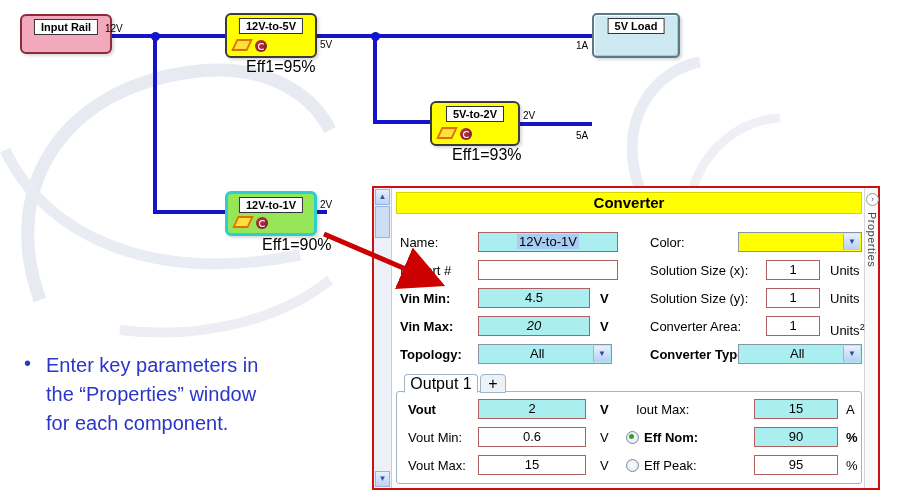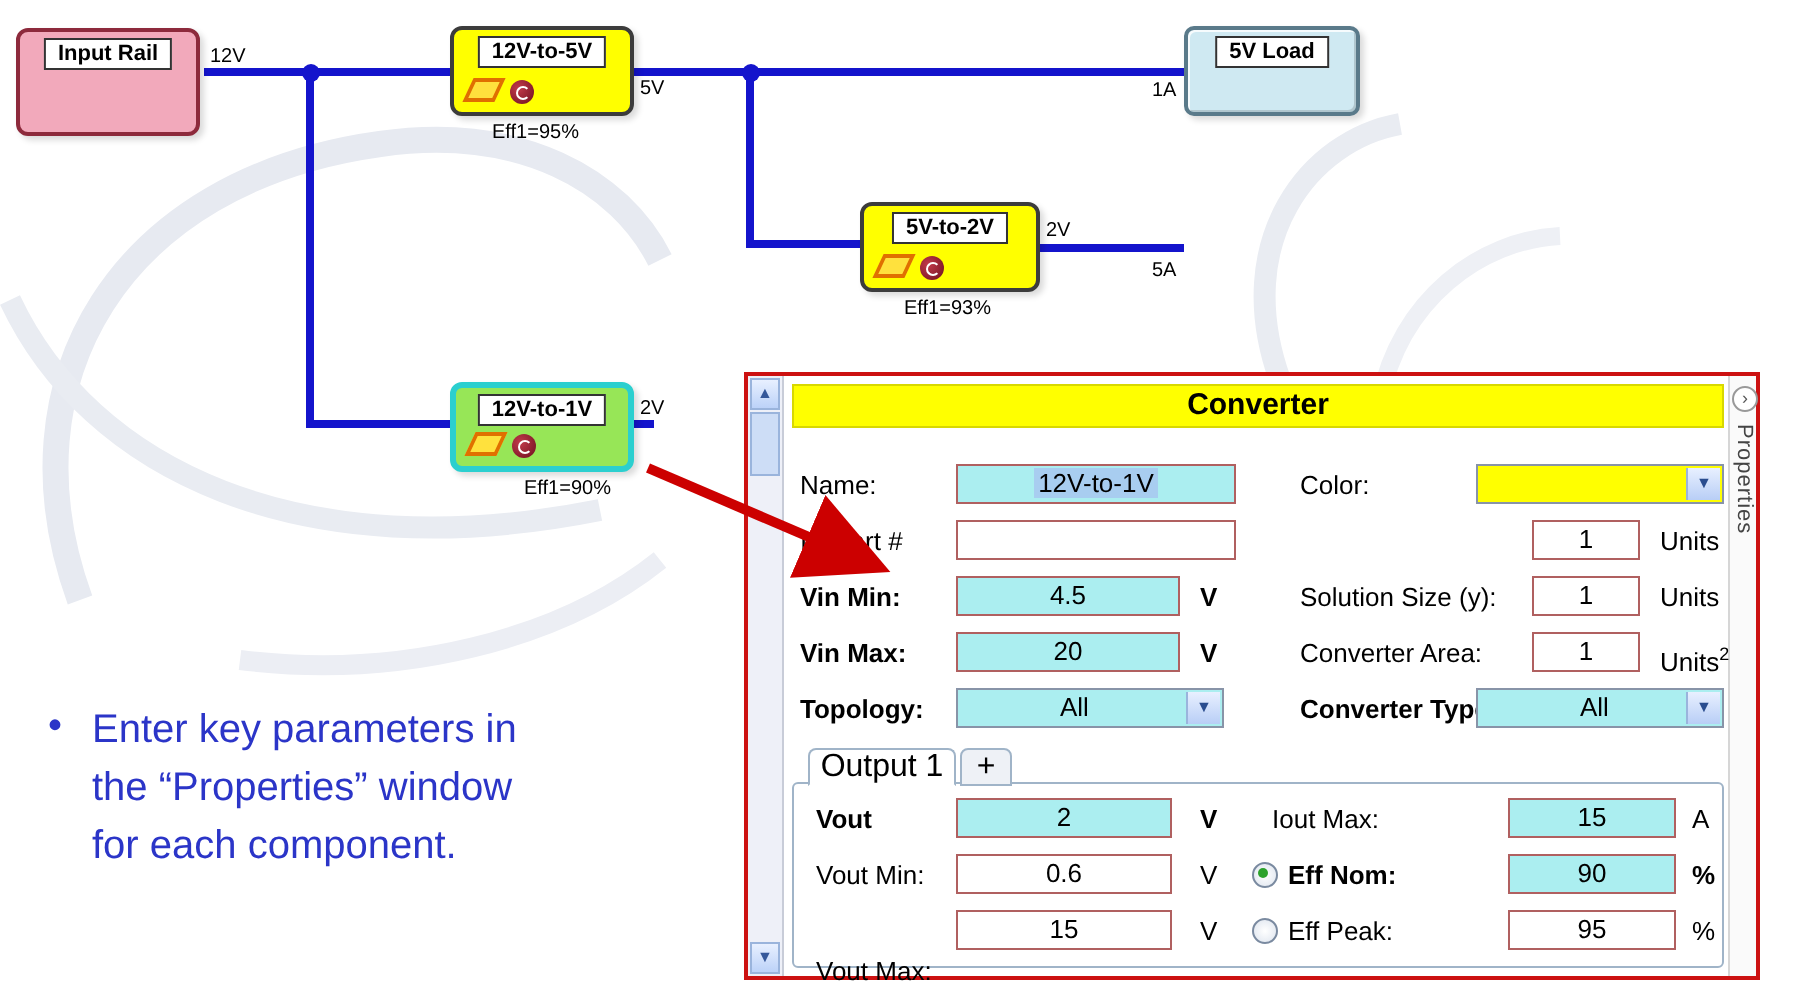--- a/index.html
+++ b/index.html
@@ -22,21 +22,21 @@
   .conv.selected{background:#97e657;border:3px solid #2bcfcf;}
   .load{background:#cfe9f2;border:2px solid #5a7a8a;border-radius:5px;
         box-shadow:inset 1px 1px 0 rgba(255,255,255,.8), inset -1px -1px 0 rgba(0,0,0,.15), 2px 2px 3px rgba(0,0,0,.15);}
   .icon-loop{position:absolute;left:7px;bottom:5px;width:12px;height:8px;
              border:2px solid #e07000;background:#ffe13d;transform:skewX(-25deg);}
   .icon-logo{position:absolute;left:28px;bottom:4px;width:12px;height:12px;border-radius:50%;
              background:radial-gradient(circle at 35% 35%,#c23a4a,#6d0f1f);}
   .icon-logo::after{content:"";position:absolute;left:3px;top:3px;width:5px;height:5px;
              border-radius:50%;border:1.5px solid #fff;border-right-color:transparent;}
   .pin{position:absolute;font-size:10px;line-height:12px;white-space:nowrap;}
-  .eff{position:absolute;font-size:10px;line-height:12px;white-space:nowrap;}
+  .eff{position:absolute;font-size:16px;line-height:12px;white-space:nowrap;}
   
   .note-bullet{position:absolute;left:24px;top:352px;font-size:20px;color:#2b35c8;}
   .note-line{position:absolute;left:46px;font-size:20px;line-height:26px;color:#2b35c8;white-space:nowrap;}
   
   .arrow{position:absolute;left:318px;top:226px;z-index:30;pointer-events:none;}
   
   .panel{position:absolute;left:372px;top:186px;width:508px;height:304px;box-sizing:border-box;
          background:#fff;border:2px solid #cc1111;z-index:10;font-size:13px;}
   .vscroll{position:absolute;left:0;top:0;width:18px;height:300px;background:#eef0f8;border-right:1px solid #c8ccd8;box-sizing:border-box;}
   .sb-btn{position:absolute;left:1px;width:15px;height:16px;background:linear-gradient(#e8f0ff,#bcd2f8);
@@ -91,21 +91,21 @@
   <div class="wire v" style="left:153px;top:34px;height:180px;"></div>
   <div class="wire h" style="left:153px;top:210px;width:72px;"></div>
   <div class="wire h" style="left:317px;top:34px;width:275px;"></div>
   <div class="wire v" style="left:373px;top:34px;height:90px;"></div>
   <div class="wire h" style="left:373px;top:120px;width:57px;"></div>
   <div class="wire h" style="left:520px;top:122px;width:72px;"></div>
   <div class="wire h" style="left:317px;top:210px;width:10px;"></div>
   <div class="dot" style="left:151px;top:32px;"></div>
   <div class="dot" style="left:371px;top:32px;"></div>
 
-  <div class="block input-rail" style="left:8px;top:14px;width:92px;height:54px;">
+  <div class="block input-rail" style="left:20px;top:14px;width:92px;height:40px;">
     <span class="tag">Input Rail</span>
   </div>
   <span class="pin" style="left:105px;top:23px;">12V</span>
 
   <div class="block conv" style="left:225px;top:13px;width:92px;height:45px;">
     <span class="tag">12V-to-5V</span>
     <span class="icon-loop"></span>
     <span class="icon-logo"></span>
   </div>
   <span class="pin" style="left:320px;top:39px;text-align:right;">5V</span>
@@ -154,32 +154,33 @@
     <span class="lbl" style="left:26px;top:45px;">Name:</span>
     <div class="field cyan" style="left:104px;top:44px;width:140px;"><span class="sel-text">12V-to-1V</span></div>
     <span class="lbl" style="left:276px;top:45px;">Color:</span>
     <div class="combo yellow" style="left:364px;top:44px;width:124px;">
       <span class="val"></span>
       <span class="combo-btn"></span>
     </div>
 
     <span class="lbl" style="left:26px;top:73px;">IC Part #</span>
     <div class="field white" style="left:104px;top:72px;width:140px;"></div>
+    <span class="lbl" style="left:276px;top:73px;">Solution Size (x):</span>
     <div class="field white" style="left:392px;top:72px;width:54px;">1</div>
     <span class="unit" style="left:456px;top:73px;">Units</span>
 
     <span class="lbl b" style="left:26px;top:101px;">Vin Min:</span>
     <div class="field cyan" style="left:104px;top:100px;width:112px;">4.5</div>
     <span class="unit b" style="left:226px;top:101px;">V</span>
     <span class="lbl" style="left:276px;top:101px;">Solution Size (y):</span>
     <div class="field white" style="left:392px;top:100px;width:54px;">1</div>
     <span class="unit" style="left:456px;top:101px;">Units</span>
 
     <span class="lbl b" style="left:26px;top:129px;">Vin Max:</span>
-    <div class="field cyan" style="left:104px;top:128px;width:112px;">20</div>
+    <div class="field cyan" style="left:104px;top:128px;width:112px;font-style:italic;">20</div>
     <span class="unit b" style="left:226px;top:129px;">V</span>
     <span class="lbl" style="left:276px;top:129px;">Converter Area:</span>
     <div class="field white" style="left:392px;top:128px;width:54px;">1</div>
     <span class="unit" style="left:456px;top:129px;"><span>Units</span><sup>2</sup></span>
 
     <span class="lbl b" style="left:26px;top:157px;">Topology:</span>
     <div class="combo" style="left:104px;top:156px;width:134px;">
       <span class="val">All</span>
       <span class="combo-btn"></span>
     </div>
@@ -201,21 +202,21 @@
     <span class="unit" style="left:472px;top:212px;">A</span>
 
     <span class="lbl" style="left:34px;top:240px;">Vout Min:</span>
     <div class="field white" style="left:104px;top:239px;width:108px;">0.6</div>
     <span class="unit" style="left:226px;top:240px;">V</span>
     <span class="radio sel" style="left:252px;top:243px;"></span>
     <span class="lbl b" style="left:270px;top:240px;">Eff Nom:</span>
     <div class="field cyan" style="left:380px;top:239px;width:84px;">90</div>
     <span class="unit b" style="left:472px;top:240px;">%</span>
 
-    <span class="lbl" style="left:34px;top:268px;margin-top:20px;">Vout Max:</span>
+    <span class="lbl" style="left:34px;top:268px;">Vout Max:</span>
     <div class="field white" style="left:104px;top:267px;width:108px;">15</div>
     <span class="unit" style="left:226px;top:268px;">V</span>
     <span class="radio" style="left:252px;top:271px;"></span>
     <span class="lbl" style="left:270px;top:268px;">Eff Peak:</span>
     <div class="field white" style="left:380px;top:267px;width:84px;">95</div>
     <span class="unit" style="left:472px;top:268px;">%</span>
   </div>
 
   <svg class="arrow" width="140" height="72">
     <defs>

